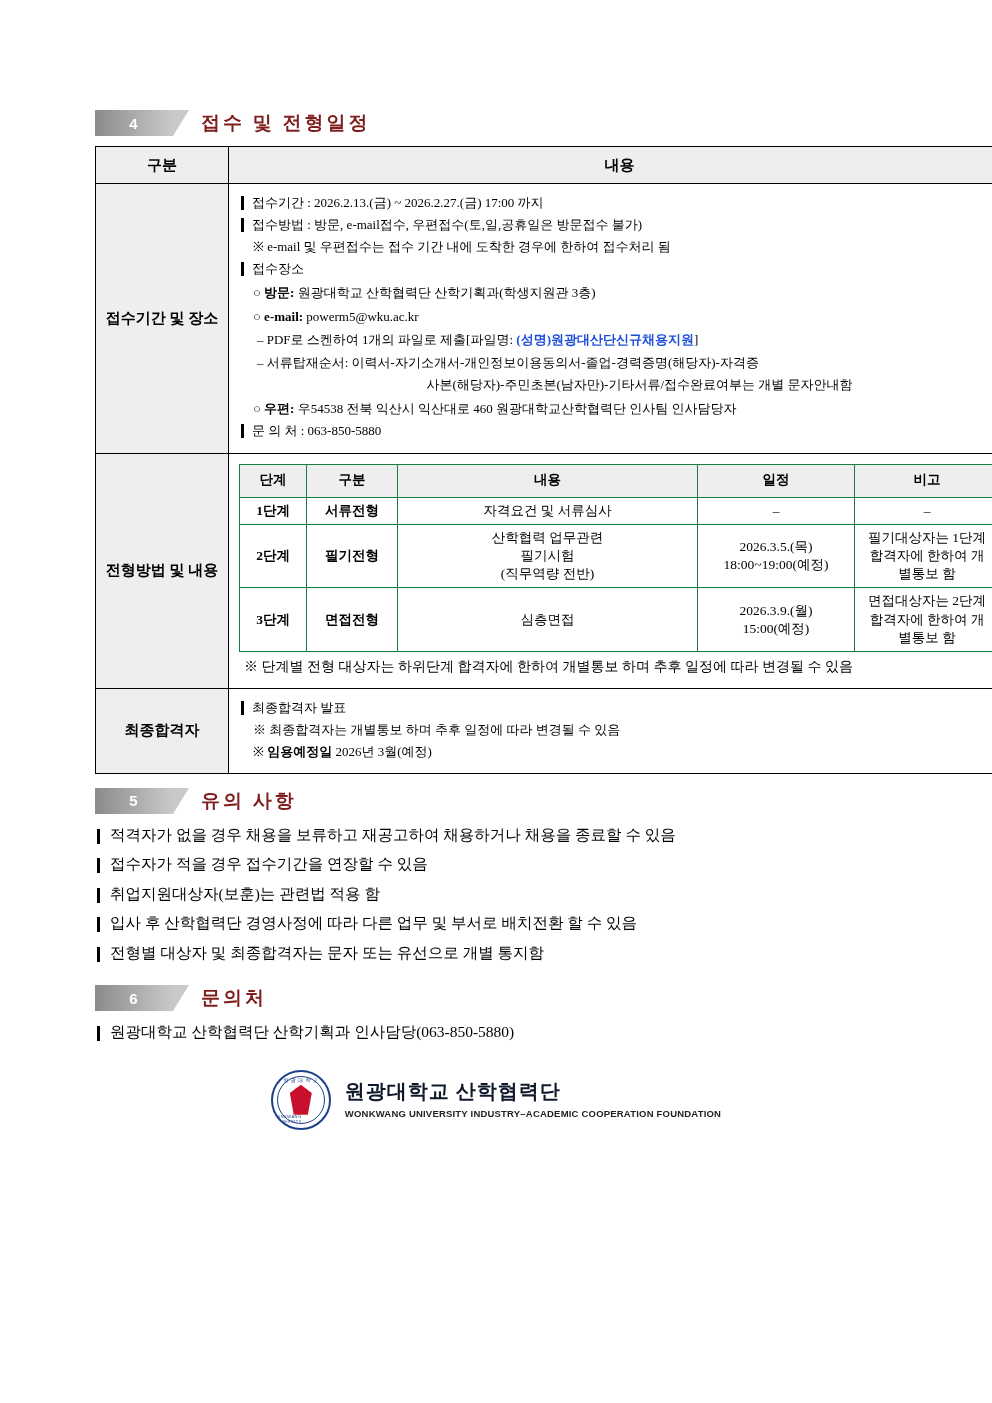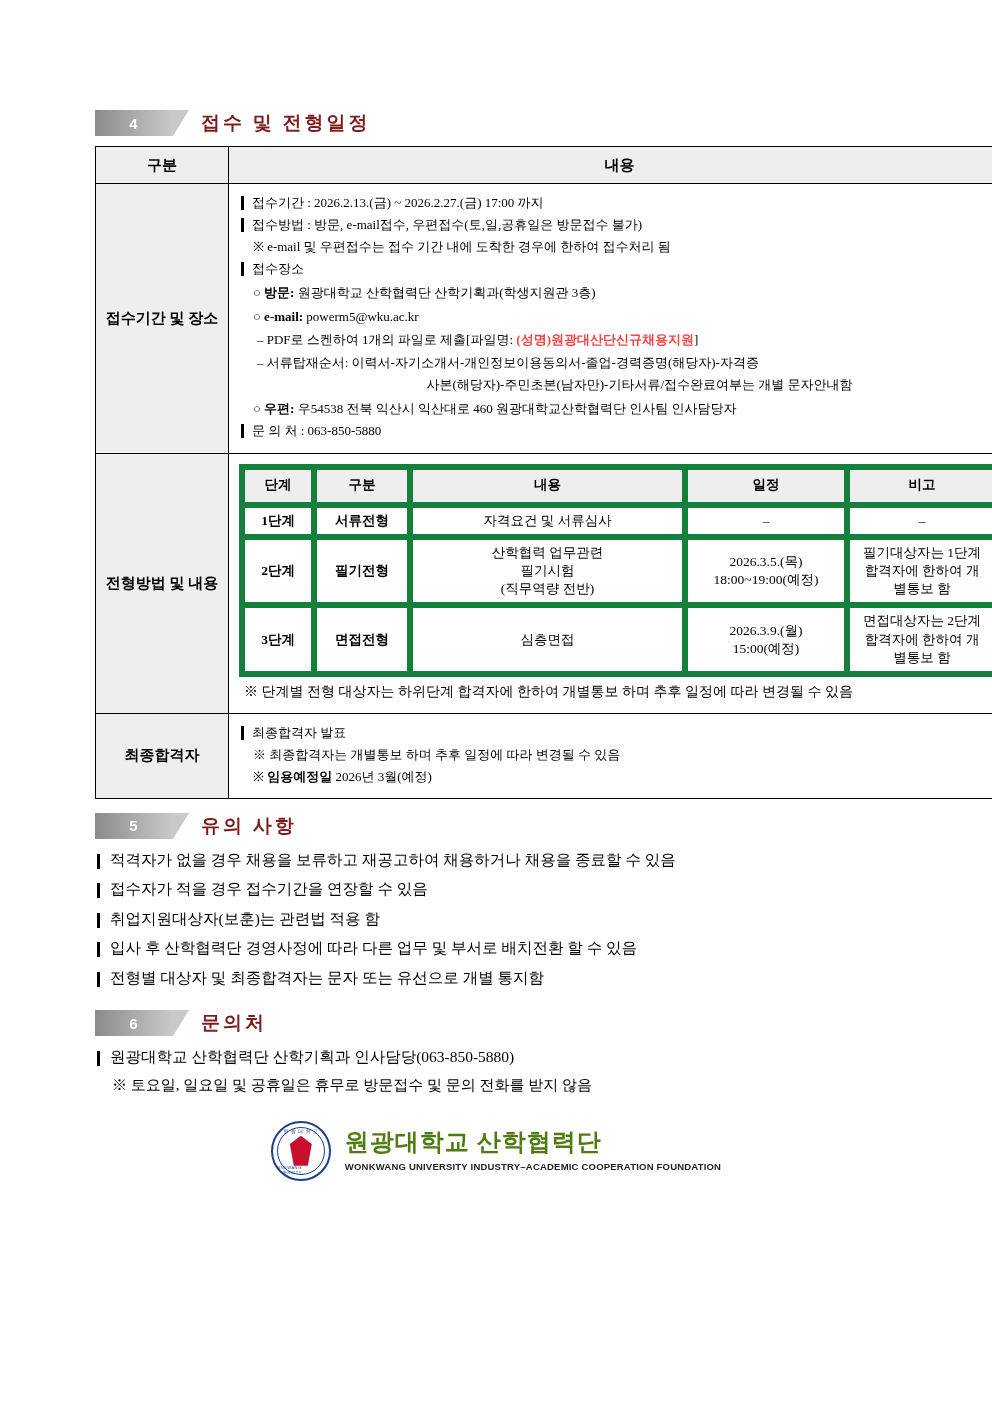--- a/index.html
+++ b/index.html
@@ -115,31 +115,31 @@
     padding-left: 30px;
     margin: 2px 0 1px 0;
     text-indent: -12px;
   }
   .cont {
     padding-left: 40px;
     margin: 0 0 1px 0;
     text-align: center;
   }
   .b { font-weight: bold; }
-  .red-b { color: #ef4444; font-weight: bold; }
+  .red-b { color: #1d4ed8; font-weight: bold; }
 
   
   table.stage {
     border-collapse: collapse;
     width: 100%;
     table-layout: fixed;
     margin: 2px 0 4px 0;
   }
   table.stage th, table.stage td {
-    border: 6px solid #15803d;
+    border: 1px solid #15803d;
     font-size: 13.5px;
     text-align: center;
     padding: 4px 2px;
     line-height: 1.35;
   }
   table.stage th {
     background: #eeeeee;
     font-weight: bold;
     height: 24px;
   }
@@ -214,25 +214,25 @@
   }
   .seal-top, .seal-bottom {
     position: absolute;
     font-family: "Liberation Sans", sans-serif;
     color: #1b3f8b;
     letter-spacing: 0.5px;
   }
   .seal-top { top: 5px; font-size: 5px; }
   .seal-bottom { bottom: 4px; font-size: 4px; }
   .foot-text-k {
-    font-size: 24px;
+    font-size: 20px;
     font-weight: bold;
     letter-spacing: 1px;
     line-height: 1.1;
-    color: #4d7c0f;
+    color: #0f172a;
   }
   .foot-text-e {
     font-family: "Liberation Sans", sans-serif;
     font-size: 9.5px;
     font-weight: bold;
     letter-spacing: 0.2px;
     color: #222;
     margin-top: 6px;
   }
 </style>
@@ -363,21 +363,20 @@
   <div class="spacer-s"></div>
 
   <div class="section-head">
     <div class="num-chip">6</div>
     <div class="chip-tail"></div>
     <div class="section-title">문의처</div>
   </div>
 
   <div class="plain-list">
     <div class="bul">원광대학교 산학협력단 산학기획과 인사담당(063-850-5880)</div>
-    <div class="note">※ 토요일, 일요일 및 공휴일은 휴무로 방문접수 및 문의 전화를 받지 않음</div>
   </div>
 
   <div class="footer">
     <div class="seal">
       <div class="seal-top">원 광 대 학 교</div>
       <div class="seal-inner"></div>
       <div class="seal-bottom">WONKWANG UNIVERSITY</div>
     </div>
     <div>
       <div class="foot-text-k">원광대학교 산학협력단</div>

